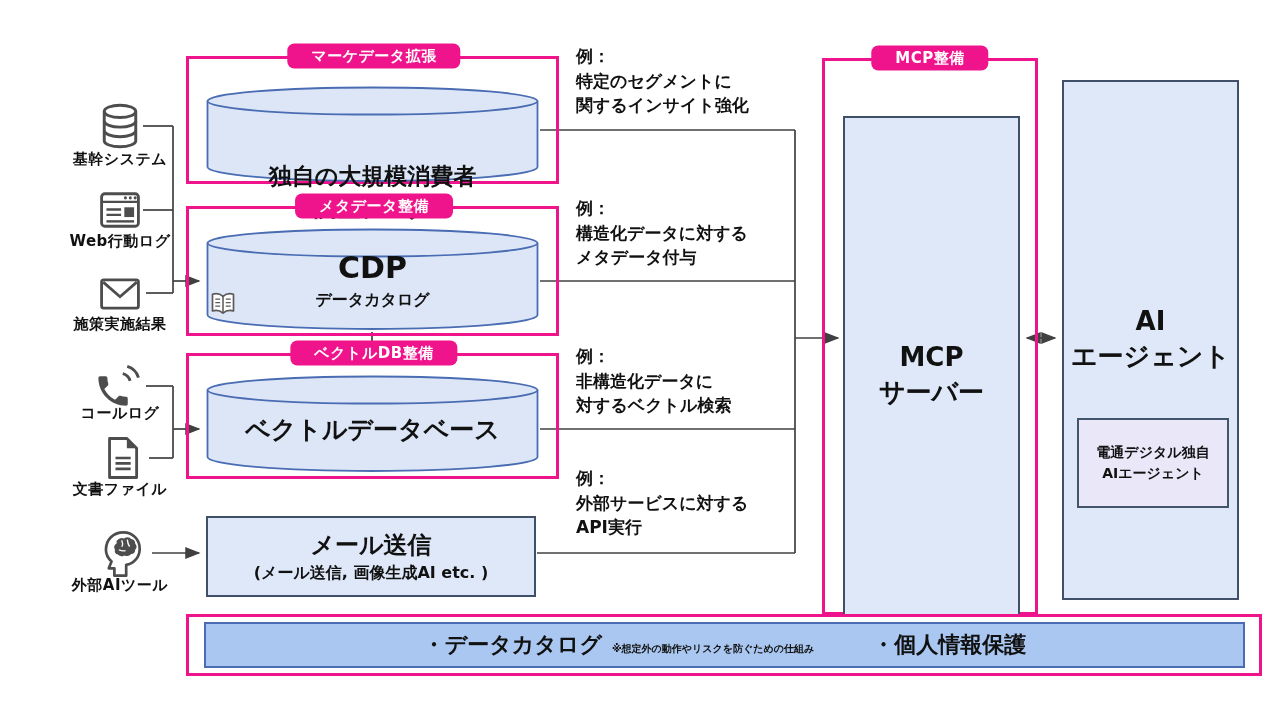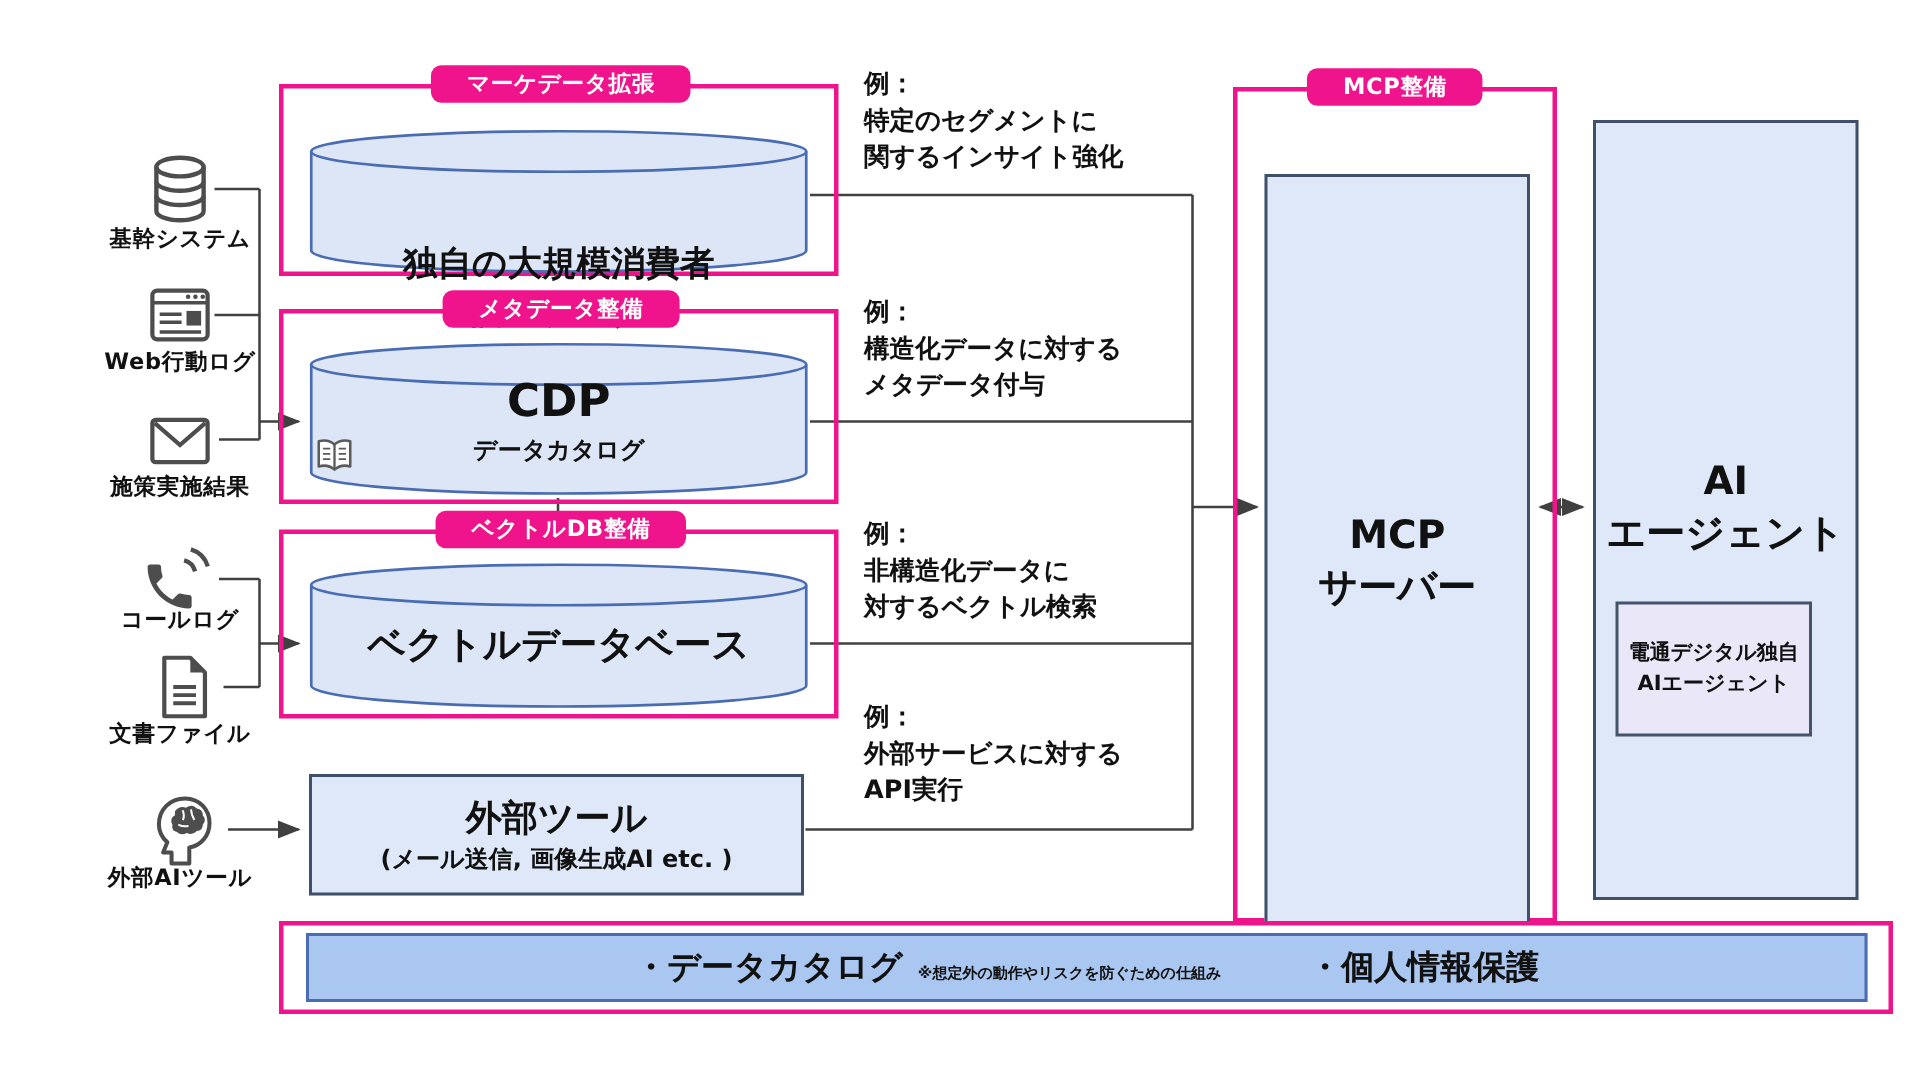--- a/index.html
+++ b/index.html
@@ -176,21 +176,21 @@
   <div class="ptag" style="left:374px;top:353px;">ベクトルDB整備</div>
   <div class="cyl" style="left:206px;top:375px;width:333px;height:97px;">
     <svg width="333" height="97" viewBox="0 0 333 97">
       <path d="M1.5 15 V82 A165 14 0 0 0 331.5 82 V15" fill="#DCE6F7" stroke="#4A6CB3" stroke-width="1.8"></path>
       <ellipse cx="166.5" cy="15" rx="165" ry="13.5" fill="#DCE6F7" stroke="#4A6CB3" stroke-width="1.8"></ellipse>
     </svg>
     <div class="cyl-text" style="top:38px;font-size:25px;">ベクトルデータベース</div>
   </div>
 
   <div class="extbox" style="left:206px;top:516px;width:330px;height:81px;">
-    <div class="t1">外部ツール</div>
+    <div class="t1">メール送信</div>
     <div class="t2">(メール送信, 画像生成AI etc. )</div>
   </div>
 
   <div class="example" style="left:576px;top:44px;">例：
 特定のセグメントに
 関するインサイト強化</div>
   <div class="example" style="left:576px;top:196px;">例：
 構造化データに対する
 メタデータ付与</div>
   <div class="example" style="left:576px;top:344px;">例：
@@ -203,21 +203,21 @@
   <div class="pgroup" style="left:822px;top:58px;width:216px;height:557px;"></div>
   <div class="ptag" style="left:930px;top:58px;">MCP整備</div>
   <div class="bigbox" style="left:843px;top:80px;width:177px;height:520px;margin-top:36px;">
     <div class="bigbox-title" style="top:222px;">MCP
 サーバー</div>
   </div>
 
   <div class="bigbox" style="left:1062px;top:80px;width:177px;height:520px;">
     <div class="bigbox-title" style="top:222px;">AI
 エージェント</div>
-    <div class="inner-agent" style="left:13px;top:319px;width:131px;height:90px;">電通デジタル独自
+    <div class="inner-agent" style="left:13px;top:336px;width:152px;height:90px;">電通デジタル独自
 AIエージェント</div>
   </div>
 
   <div class="guard-outer" style="left:186px;top:614px;width:1076px;height:62px;"></div>
   <div class="guard-bar" style="left:204px;top:622px;width:1041px;height:46px;">
     <span class="g1">・データカタログ</span>
     <span class="gnote">※想定外の動作やリスクを防ぐための仕組み</span>
     <span class="g2">・個人情報保護</span>
   </div>
 

